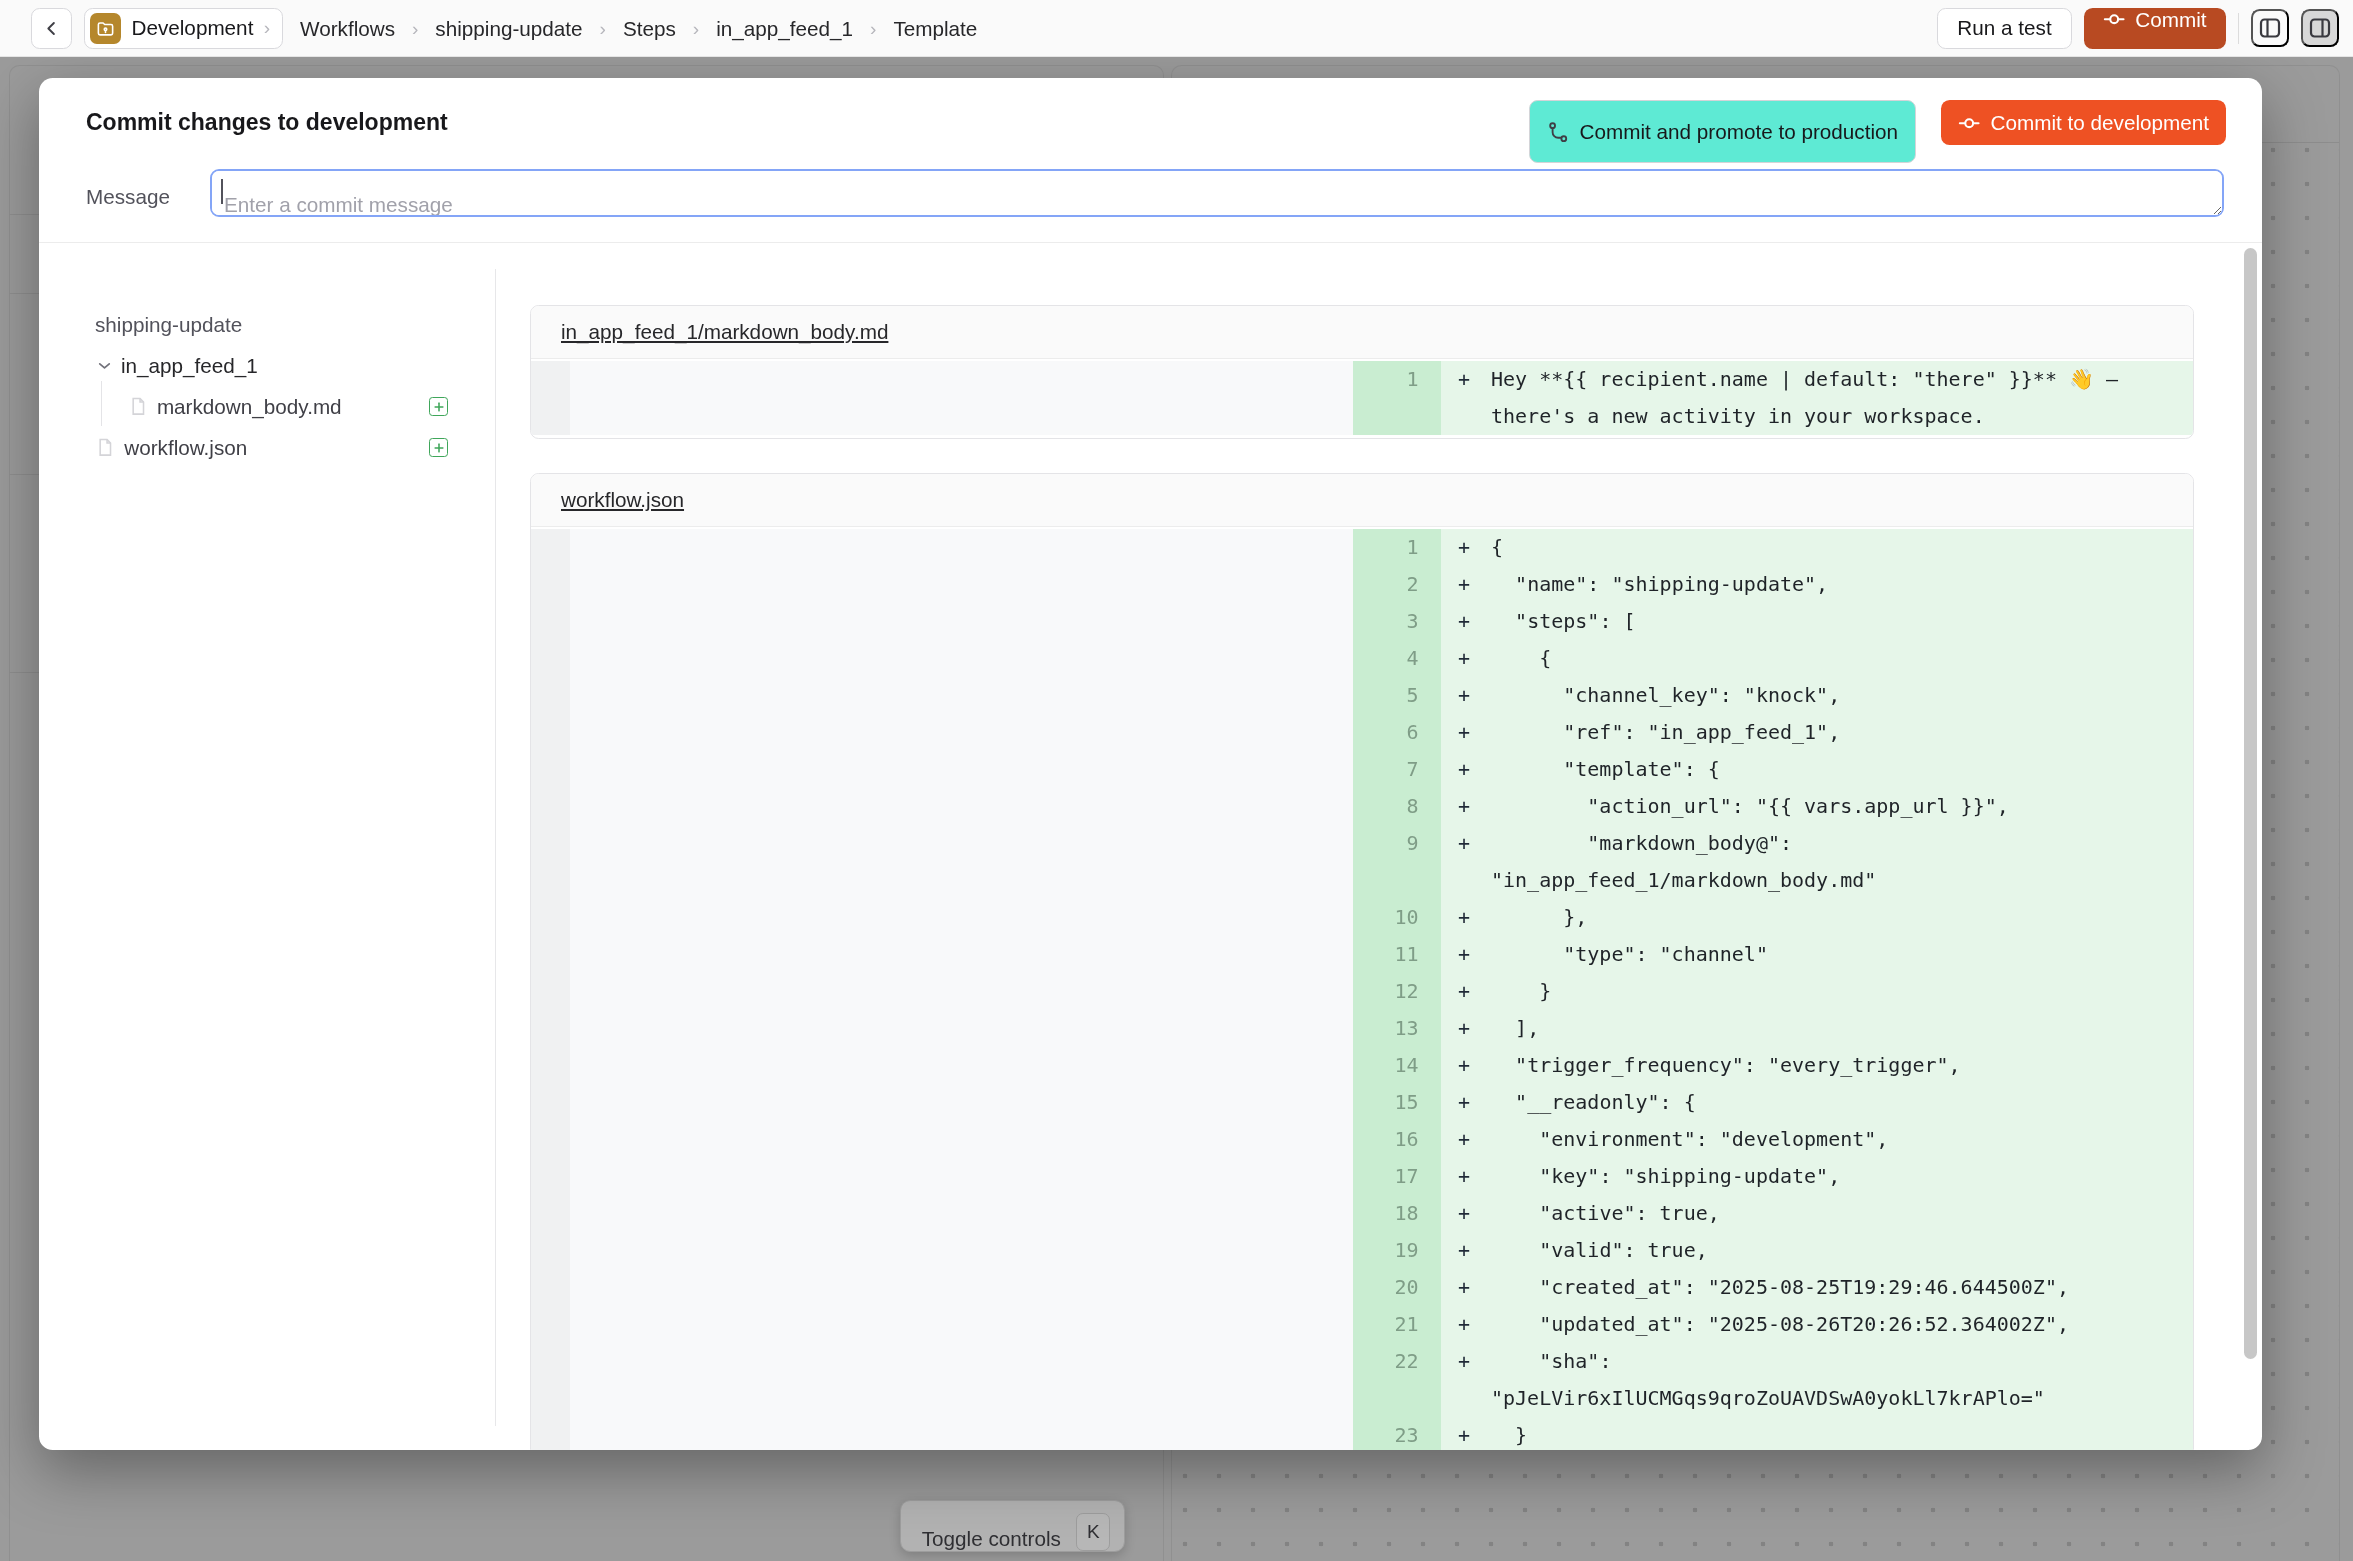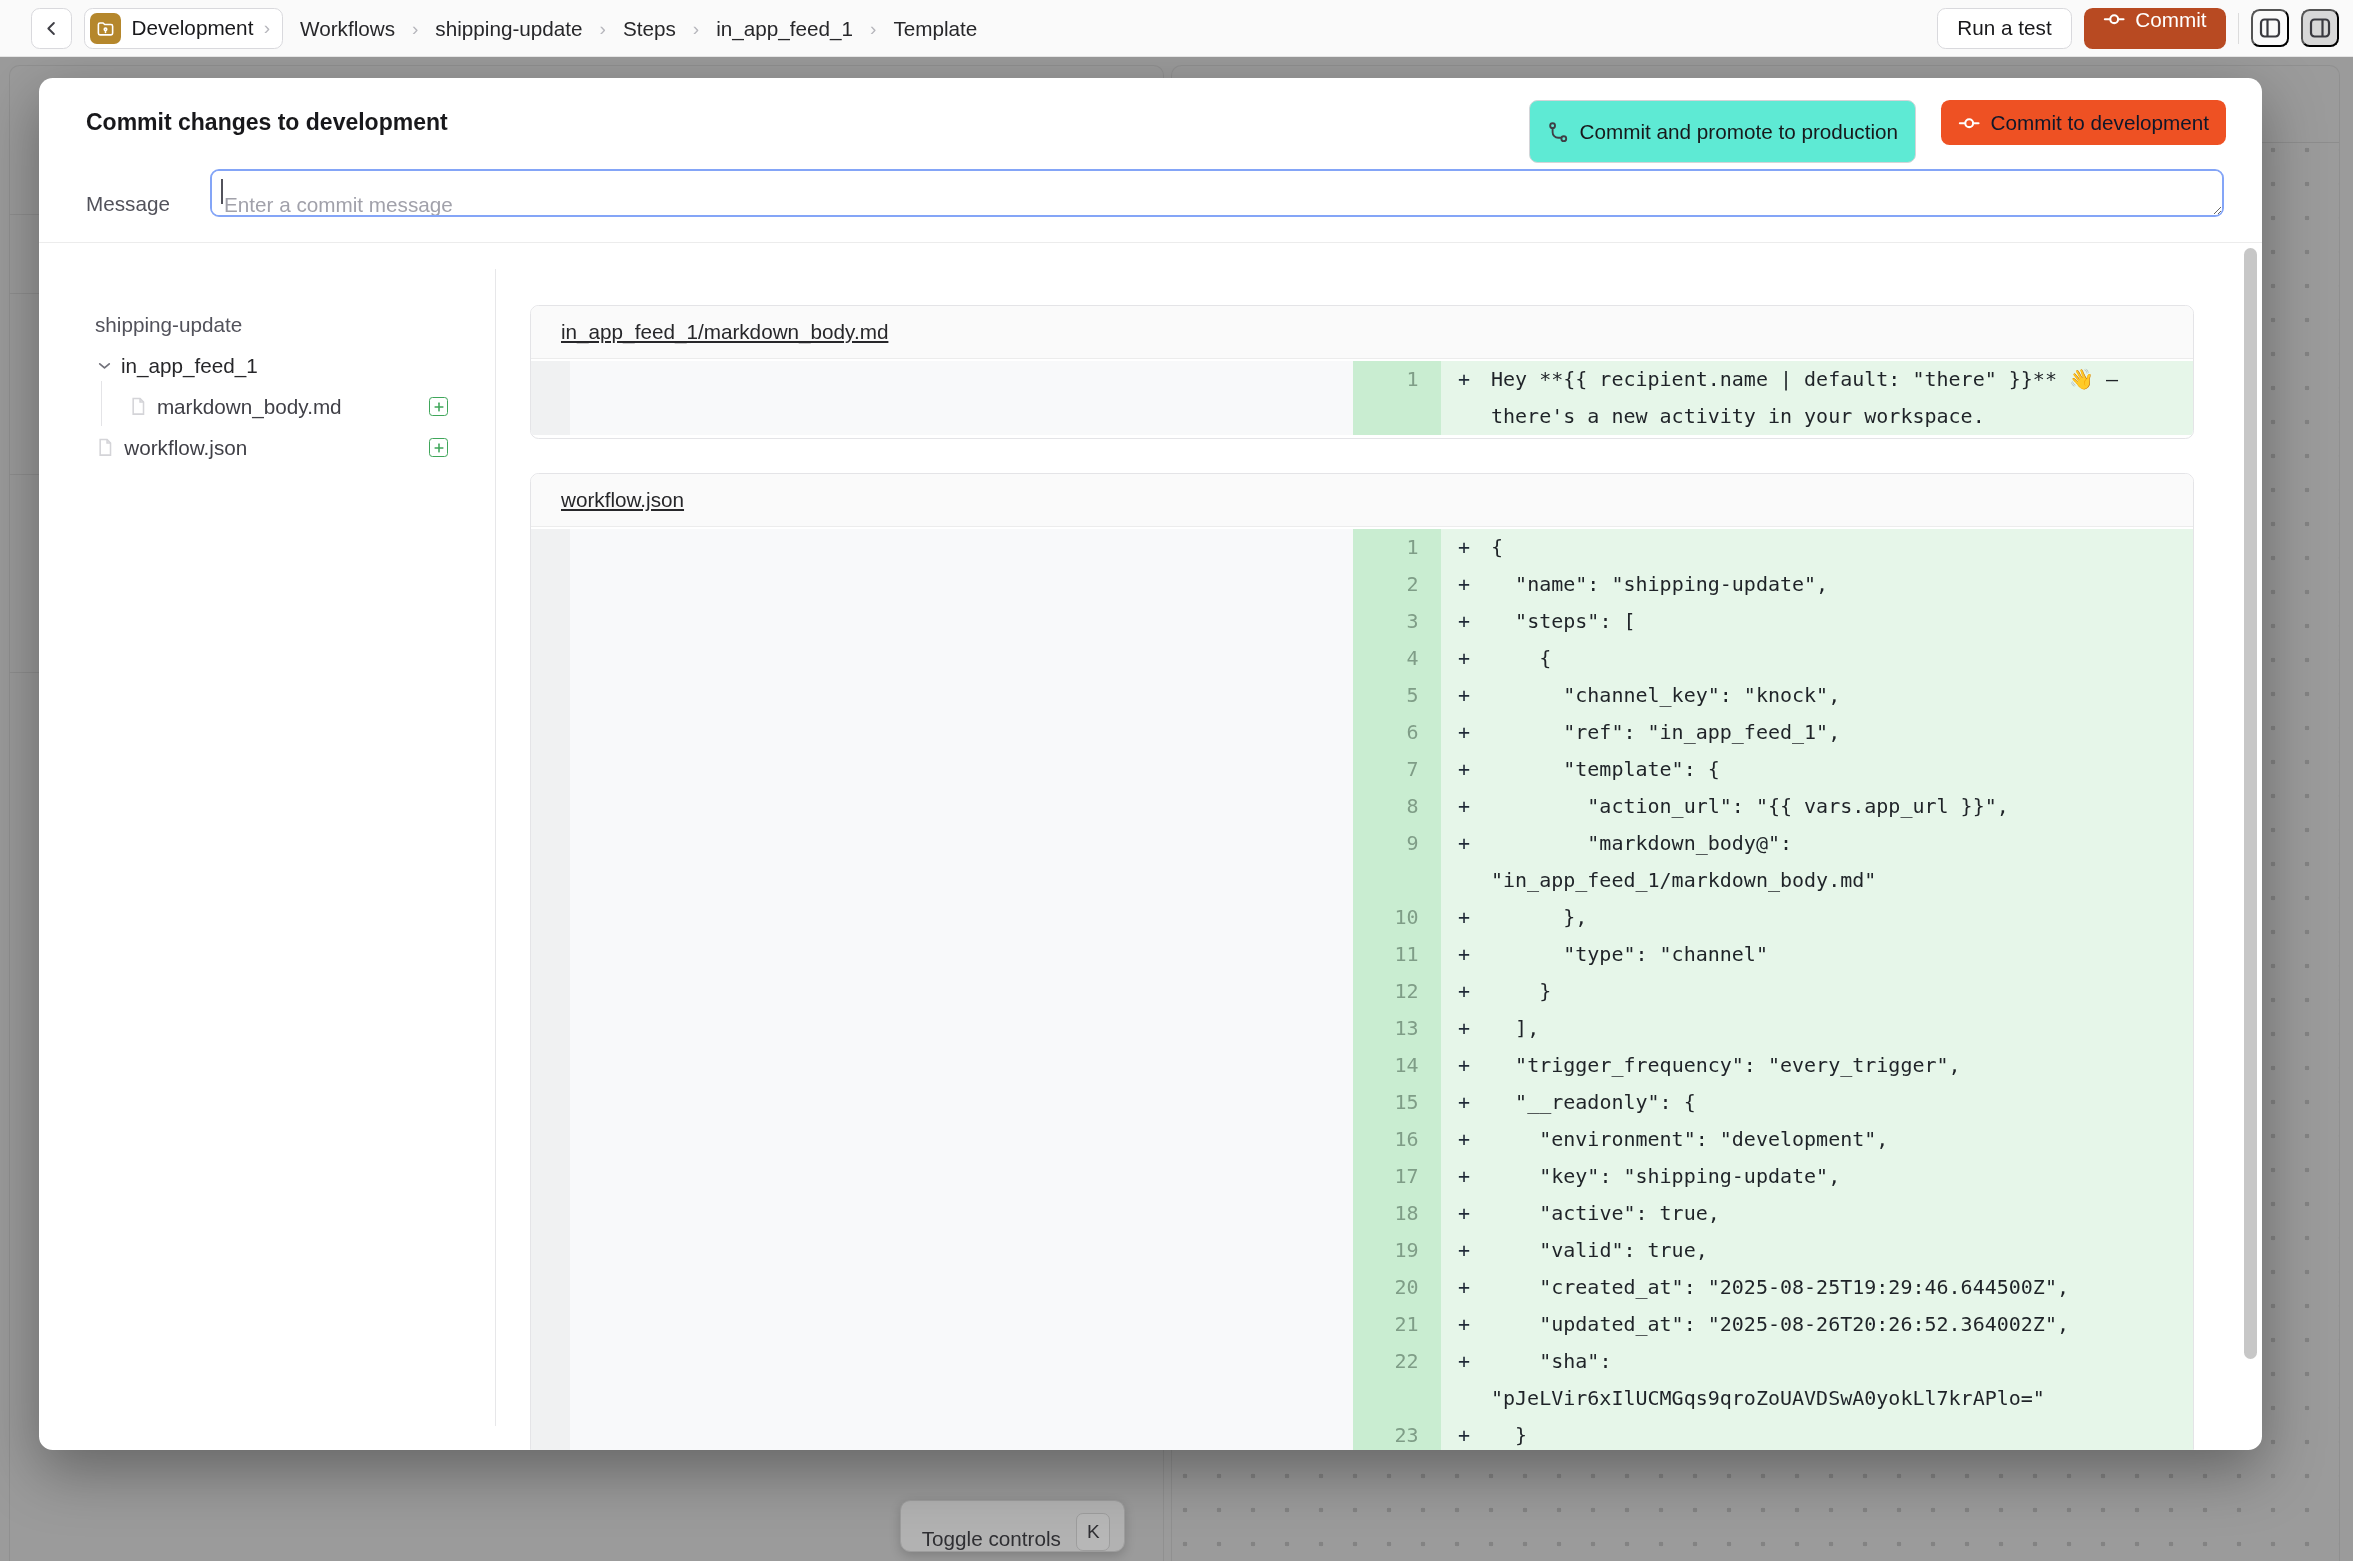--- a/index.html
+++ b/index.html
@@ -50,22 +50,22 @@
   .key-badge{min-width:34px;height:38px;border:0.9px solid #9d9d9d;border-radius:6.9px;background:#b7b7b7;
     display:flex;align-items:center;justify-content:center;font-size:19px;color:#2f2f33;padding:0 8.6px;}
 
   
   .modal{position:absolute;left:39px;top:78px;width:2223px;height:1372px;background:#fff;border-radius:13.8px;
     box-shadow:0 20.7px 60px rgba(0,0,0,0.35);z-index:20;overflow:hidden;}
   .modal-title{position:absolute;left:47px;top:31px;font-size:23px;font-weight:bold;color:#18181b;}
   .btn-promote{position:absolute;right:346px;top:22.4px;height:63px;padding:0 17px;border:0.9px solid #d4d4d8;
     border-radius:8.6px;background:#5eead4;font-size:20.7px;color:#18181b;display:flex;align-items:center;gap:10.3px;}
   .btn-commit-dev{position:absolute;right:36px;top:22.4px;height:45px;padding:0 17px;border:none;border-radius:8.6px;
-    background:var(--accent);font-size:20.7px;color:#0f172a;display:flex;align-items:center;gap:10.3px;margin-left:31px;}
-  .msg-label{position:absolute;left:47px;top:114px;font-size:20.7px;color:#52525b;}
+    background:var(--accent);font-size:20.7px;color:#ffffff;display:flex;align-items:center;gap:10.3px;margin-left:31px;}
+  .msg-label{position:absolute;left:47px;top:107px;font-size:20.7px;color:#52525b;}
   .msg-input{position:absolute;left:171px;top:91px;width:2014px;height:43px;border:2.2px solid var(--focus-ring);
     border-radius:9px;padding:22px 12px;font-size:20.7px;color:#18181b;font-family:"Liberation Sans",sans-serif;
     outline:none;resize:both;}
   .msg-input::placeholder{color:#a1a1aa;}
   .caret{position:absolute;left:182px;top:101px;width:1.7px;height:25px;background:#52525b;}
   .header-div{position:absolute;left:0;top:164px;width:100%;height:0.9px;background:#ececec;}
 
   
   .tree{position:absolute;left:56px;top:226px;width:353px;}
   .tree-row{height:41px;display:flex;align-items:center;font-size:20.7px;}

